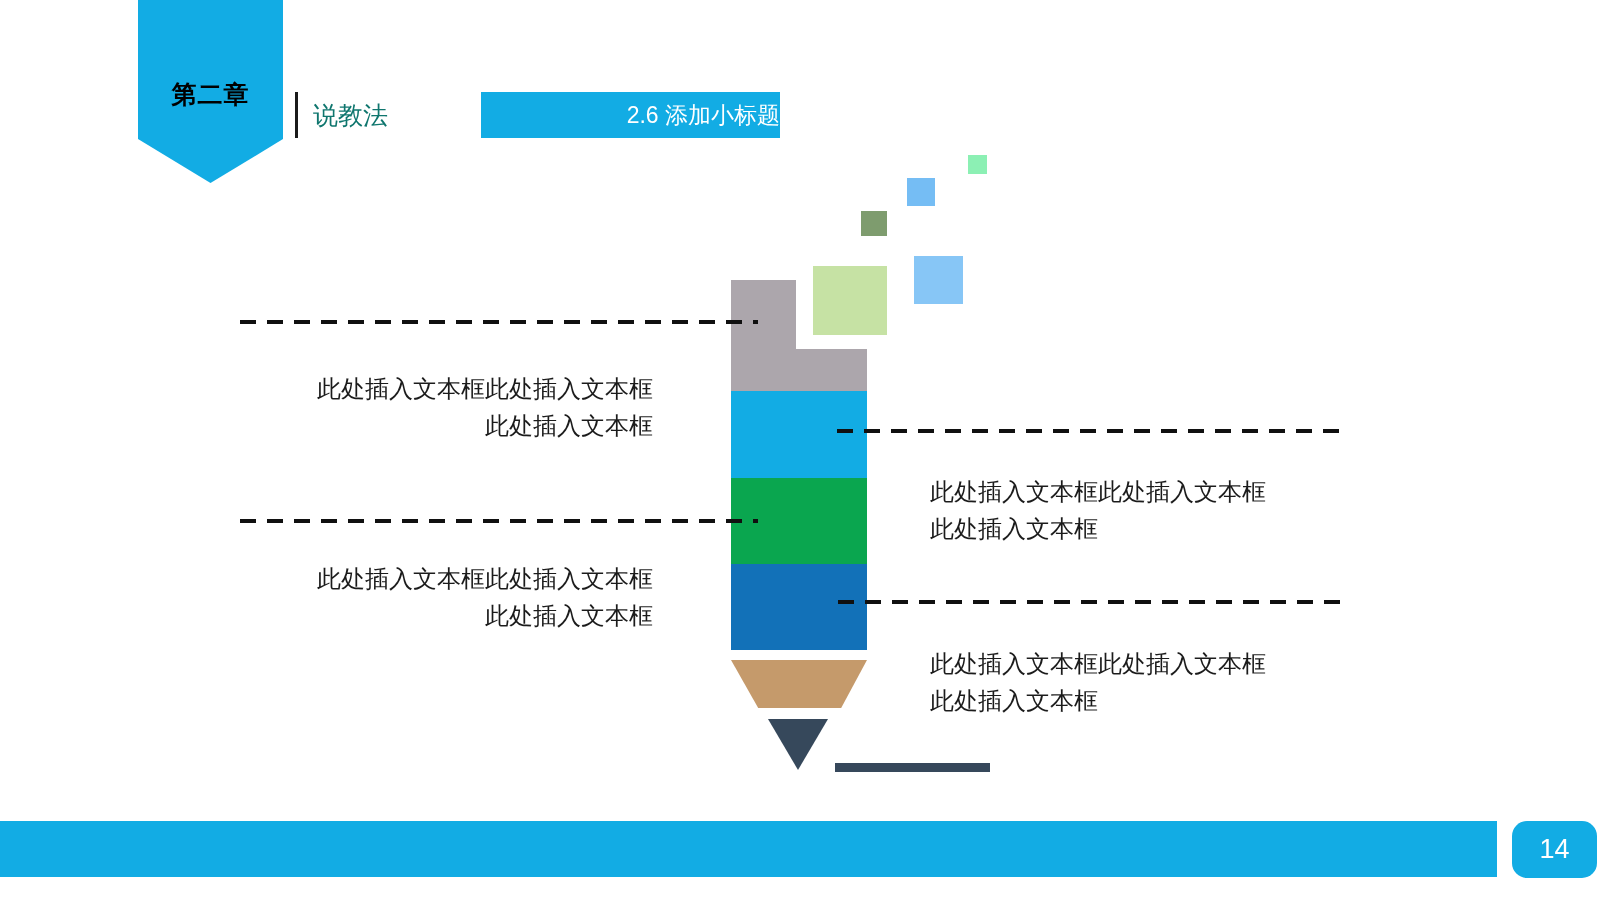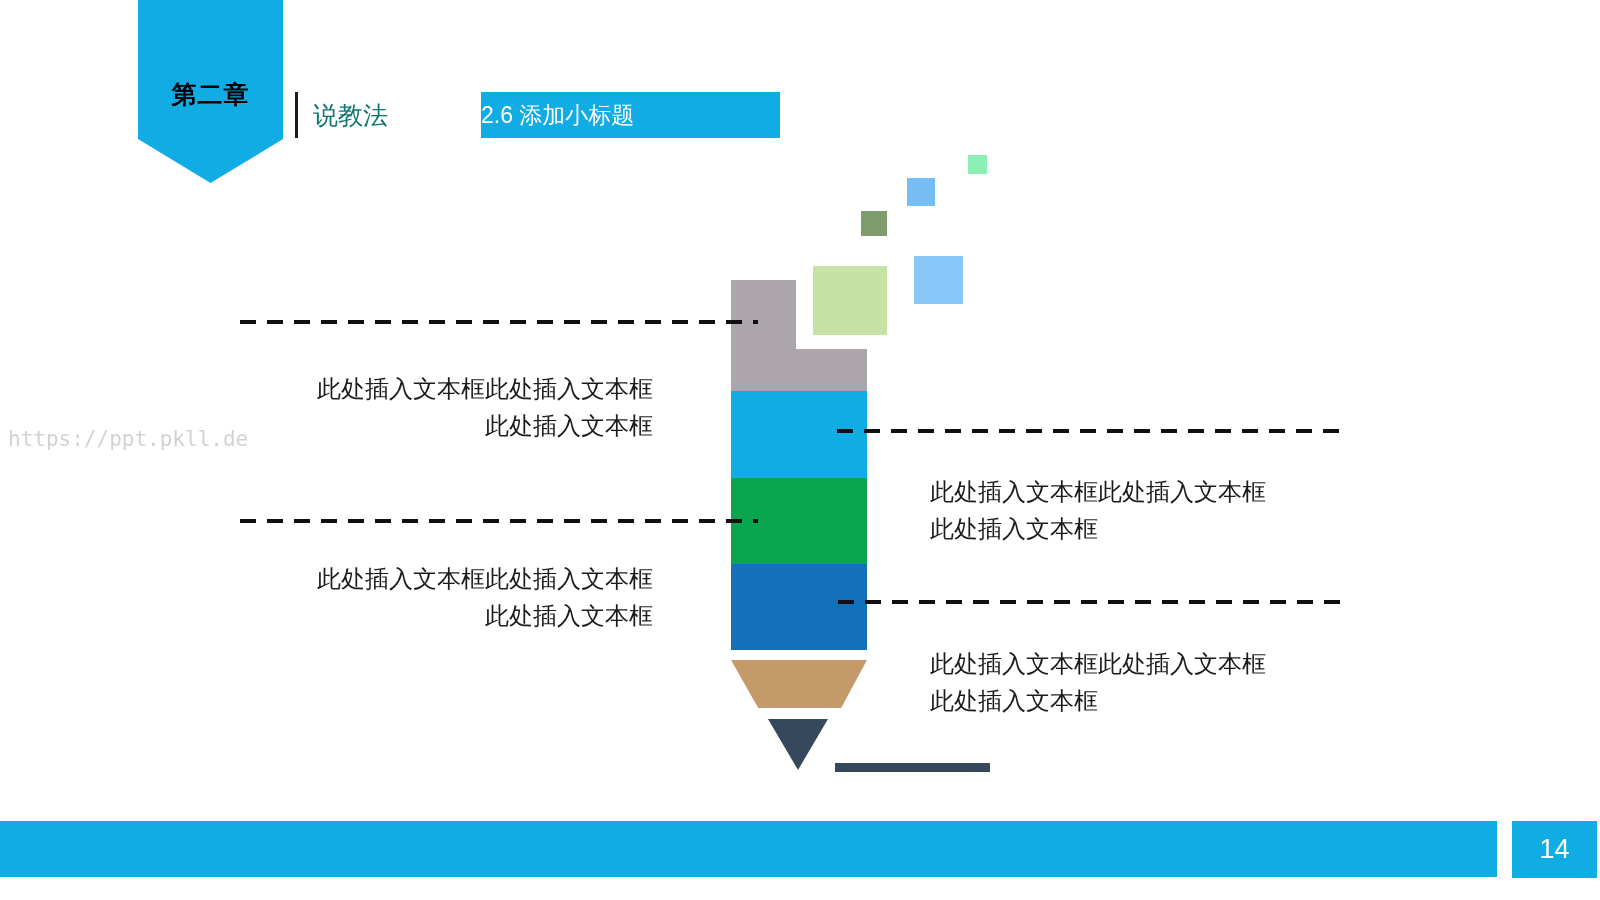--- a/index.html
+++ b/index.html
@@ -26,21 +26,21 @@
     background:#1b1b1b;
   }
   .section-label{
     position:absolute;left:313px;top:99px;
     font-size:25px;color:#0f766e;
   }
   .title-bar{
     position:absolute;left:481px;top:92px;width:299px;height:46px;
     background:#12ACE4;
     color:#ffffff;font-size:23px;line-height:46px;
-    box-sizing:border-box;
+    box-sizing:border-box;text-align:right;
   }
   
   .sq{position:absolute;}
   .sq-mint{left:968px;top:155px;width:19px;height:19px;background:#8CF0B4;}
   .sq-sky-small{left:907px;top:178px;width:28px;height:28px;background:#75BDF4;}
   .sq-olive{left:861px;top:211px;width:26px;height:25px;background:#7E9C6E;}
   .sq-lightgreen{left:813px;top:266px;width:74px;height:69px;background:#C6E2A4;}
   .sq-sky-large{left:914px;top:256px;width:49px;height:48px;background:#87C6F6;}
   
   .pencil-part{position:absolute;}
@@ -80,21 +80,21 @@
   
   .watermark{
     position:absolute;left:8px;top:427px;
     font-family:"DejaVu Sans Mono","Liberation Mono",monospace;
     font-size:21px;color:#d2d2d2;letter-spacing:0px;
   }
   
   .footer-bar{position:absolute;left:0;top:821px;width:1497px;height:56px;background:#12ACE4;}
   .page-box{
     position:absolute;left:1512px;top:821px;width:85px;height:57px;background:#12ACE4;
-    color:#ffffff;font-size:27px;line-height:57px;text-align:center;
+    color:#ffffff;font-size:27px;line-height:57px;text-align:center;border-radius:15px;
   }
 </style>
 </head>
 <body>
 
 <div class="slide">
 
   <div class="ribbon">
     <span class="ribbon-text">第二章</span>
   </div>
@@ -132,18 +132,17 @@
   </div>
   <div class="callout callout-left co-bl">
     <div>此处插入文本框此处插入文本框</div>
     <div>此处插入文本框</div>
   </div>
   <div class="callout co-br">
     <div>此处插入文本框此处插入文本框</div>
     <div>此处插入文本框</div>
   </div>
 
-  <div class="watermark">https://ppt.pkll.de</div>
 
   <div class="footer-bar"></div>
   <div class="page-box">14</div>
 
 </div>
 
 </body></html>

